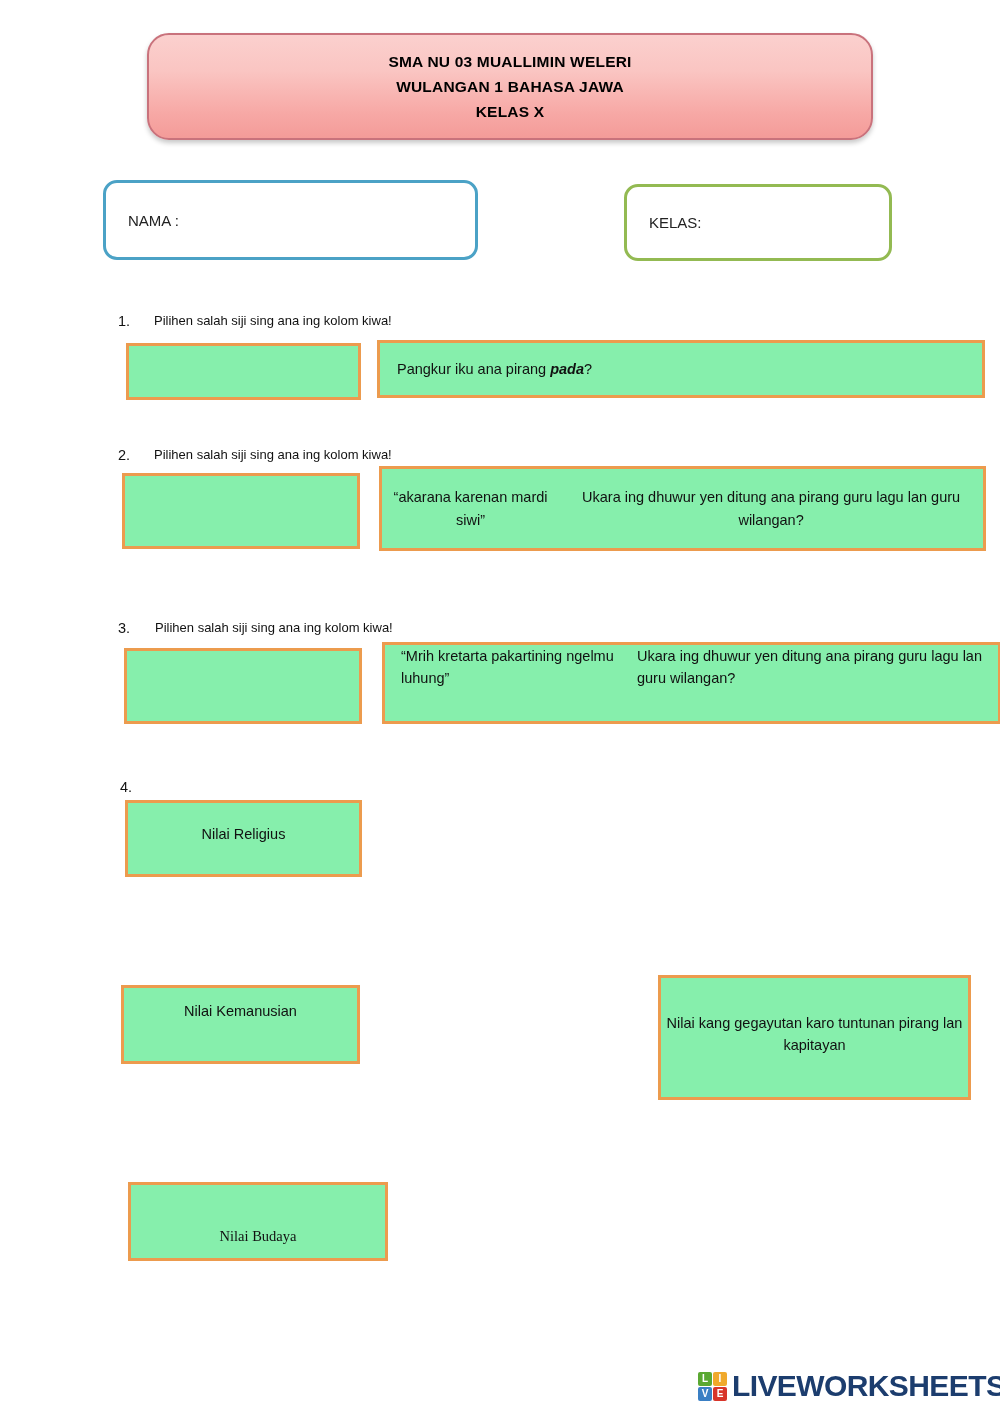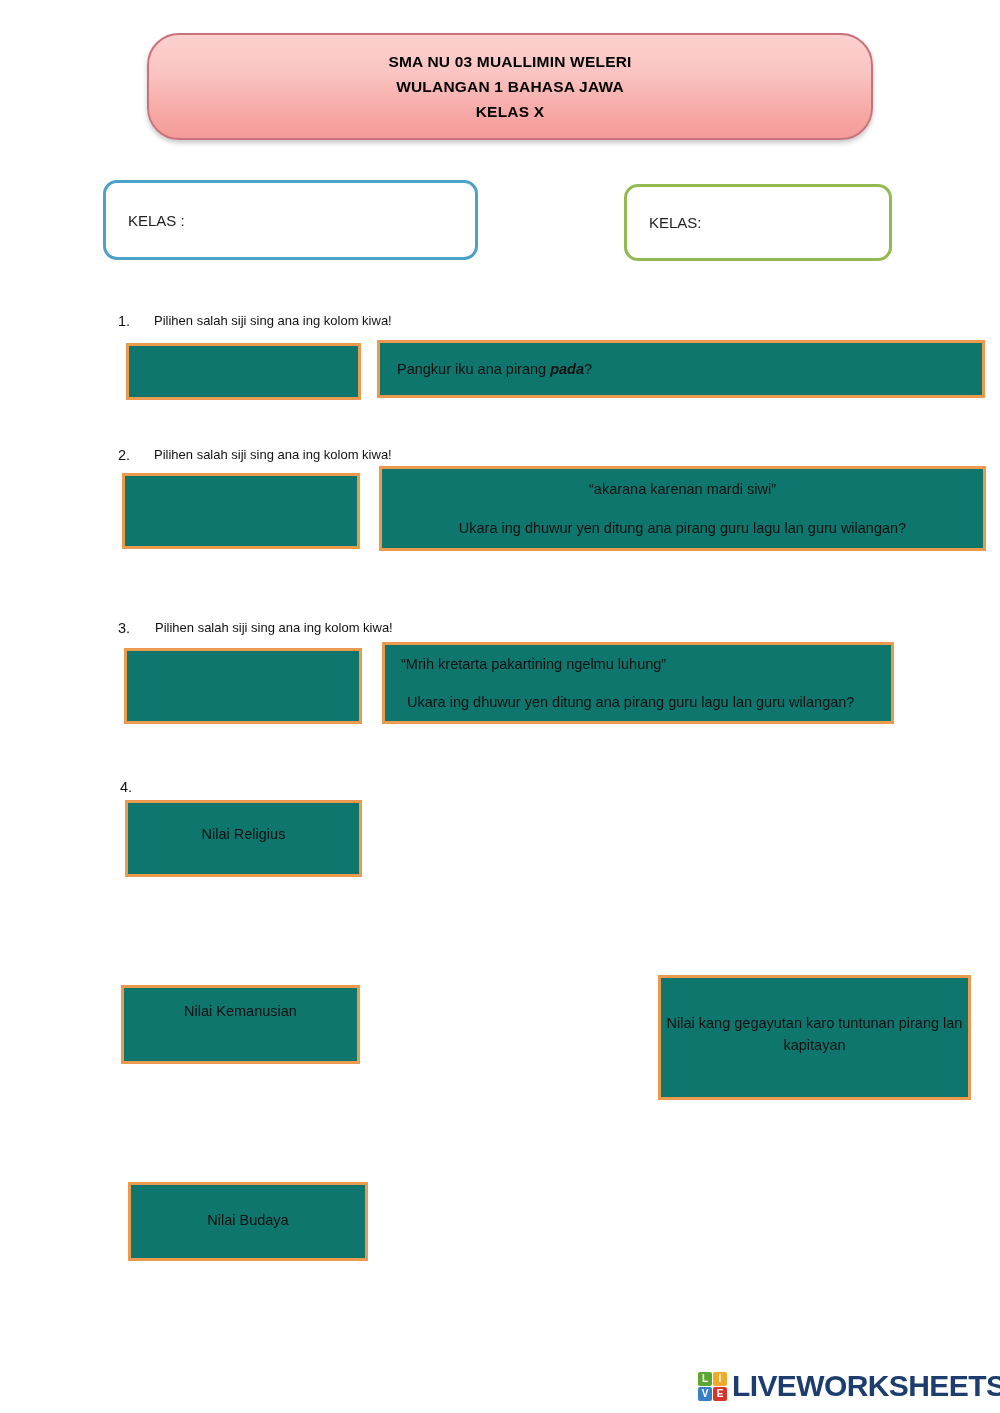--- a/index.html
+++ b/index.html
@@ -22,21 +22,21 @@
 
   
   .header-banner {
     position: absolute;
     left: 147px;
     top: 33px;
     width: 726px;
     height: 107px;
     box-sizing: border-box;
     border: 2px solid #c9727c;
-    border-radius: 32px;
+    border-radius: 22px;
     background: linear-gradient(to bottom, #fbd0ce 0%, #fac5c2 35%, #f7a9a6 75%, #f49b99 100%);
     box-shadow: 0 3px 5px rgba(0,0,0,0.22);
     display: flex;
     flex-direction: column;
     align-items: center;
     justify-content: center;
   }
   .header-line {
     font-weight: bold;
     font-size: 15.5px;
@@ -85,21 +85,21 @@
   .q-num {
     position: absolute;
     font-size: 14.5px;
     color: #111111;
   }
 
   
   .obox {
     position: absolute;
     box-sizing: border-box;
-    background: #0f766e;
+    background: #86efac;
     border: 3px solid #ec9b4e;
   }
   .obox-text {
     font-size: 14.5px;
     color: #111111;
     line-height: 1.55;
   }
 
   
 
@@ -109,49 +109,49 @@
     left: 377px; top: 340px; width: 608px; height: 58px;
     display: flex; align-items: center;
   }
   #q1-text .obox-text { padding-left: 17px; }
   .bi { font-weight: bold; font-style: italic; }
 
   
   #q2-answer { left: 122px; top: 473px; width: 238px; height: 76px; }
   #q2-text {
     left: 379px; top: 466px; width: 607px; height: 85px;
-    display: flex; flex-direction: column; align-items: center; justify-content: center;
+    display: flex; flex-direction: row; align-items: center; justify-content: center;
   }
   #q2-text .obox-text { text-align: center; }
   #q2-text .line-gap { height: 16px; }
 
   
   #q3-answer { left: 124px; top: 648px; width: 238px; height: 76px; }
   #q3-text {
-    left: 382px; top: 642px; width: 512px; height: 82px;
-    display: flex; flex-direction: column; justify-content: center;
+    left: 382px; top: 642px; width: 619px; height: 82px;
+    display: flex; flex-direction: row; justify-content: center;
   }
   #q3-text .obox-text { text-align: left; padding-left: 16px; }
   #q3-text .obox-text.indent { padding-left: 22px; }
   #q3-text .line-gap { height: 15px; }
 
   
   .match-box {
     display: flex;
     justify-content: center;
   }
   .match-box .obox-text {
     text-align: center;
     width: 100%;
   }
   #m-left-1 { left: 125px; top: 800px; width: 237px; height: 77px; padding-top: 20px; }
   #m-right-1 { left: 667px; top: 809px; width: 308px; height: 115px; padding-top: 18px; }
   #m-left-2 { left: 121px; top: 985px; width: 239px; height: 79px; padding-top: 12px; }
   #m-right-2 { left: 658px; top: 975px; width: 313px; height: 125px; padding-top: 34px; }
-  #m-left-3 { left: 128px; top: 1182px; width: 240px; height: 79px; padding-top: 24px; }
+  #m-left-3 { left: 128px; top: 1182px; width: 260px; height: 79px; padding-top: 40px; font-family: Liberation Serif, serif; }
   #m-right-3 { left: 663px; top: 1151px; width: 310px; height: 125px; padding-top: 33px; }
 
   
   #footer-logo {
     position: absolute;
     left: 698px;
     top: 1371px;
     display: flex;
     align-items: center;
   }
@@ -189,21 +189,21 @@
 
 <div id="page">
 
   <div class="header-banner">
     <div class="header-line">SMA NU 03 MUALLIMIN WELERI</div>
     <div class="header-line">WULANGAN 1 BAHASA JAWA</div>
     <div class="header-line">KELAS X</div>
   </div>
 
   <div class="id-box" id="nama-box">
-    <span class="id-label">KELAS :</span>
+    <span class="id-label">NAMA :</span>
     <span class="id-value"></span>
   </div>
   <div class="id-box" id="kelas-box">
     <span class="id-label">KELAS:</span>
     <span class="id-value"></span>
   </div>
 
   <div class="q-num" style="left:118px; top:313px;">1.</div>
   <div class="q-prompt" style="left:154px; top:313px;">Pilihen salah siji sing ana ing kolom kiwa!</div>
   <div class="obox" id="q1-answer">

